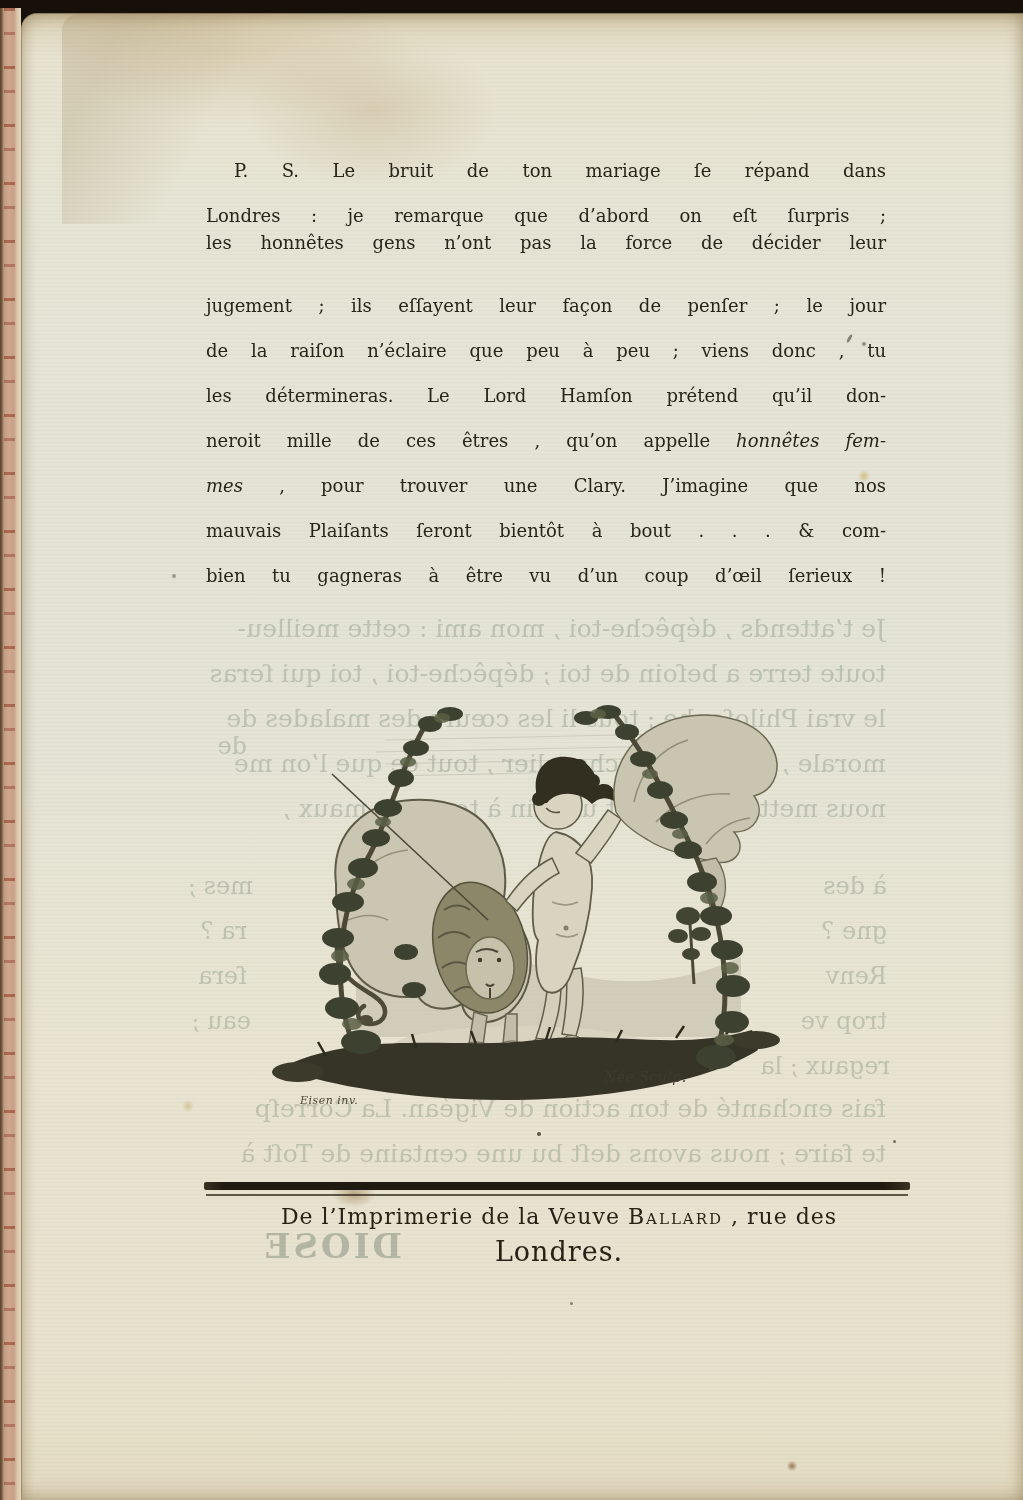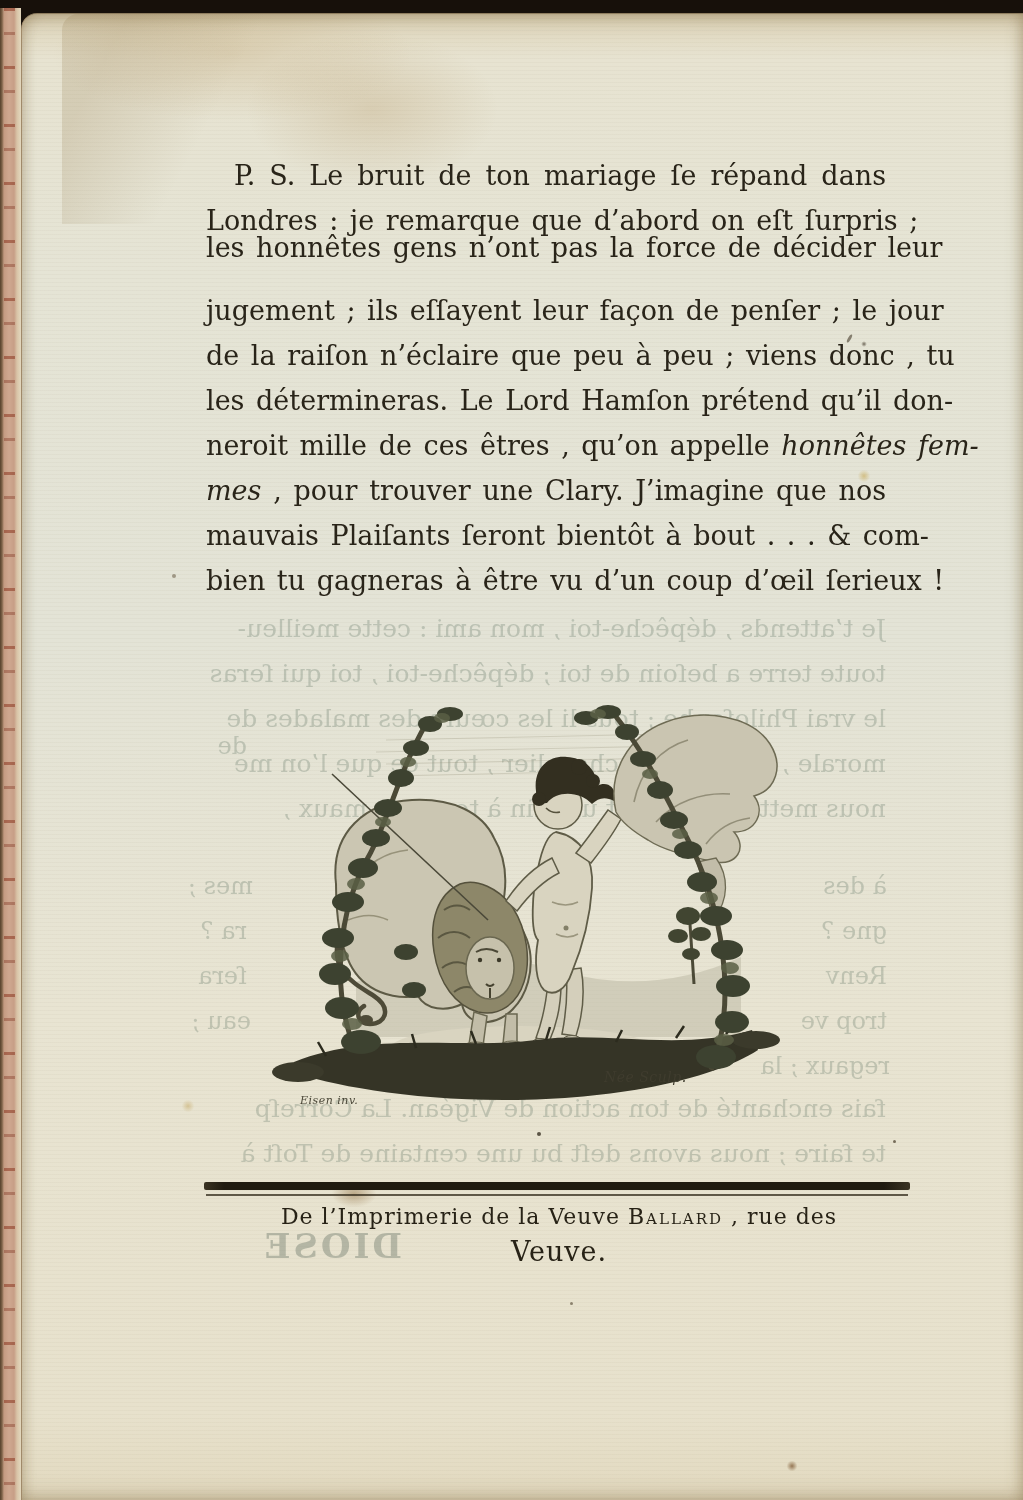--- a/index.html
+++ b/index.html
@@ -60,21 +60,21 @@
   .ghost.big{font-weight:bold;letter-spacing:3px;color:rgba(96,110,96,.38);}
 
   
   .page-number{
     position:absolute;left:184px;top:106px;width:678px;
     text-align:center;font-size:24px;color:#2b2619;letter-spacing:2px;
   }
   .text-block{position:absolute;left:184px;top:146px;width:680px;}
   .text-line{
     position:absolute;left:0;width:680px;height:45px;box-sizing:border-box;
-    font-size:27px;color:#292419;
+    font-size:18px;color:#292419;
     text-align:justify;text-align-last:justify;word-spacing:3px;
     white-space:nowrap;
   }
   .text-line .it{font-style:italic;}
   .text-line.indent{padding-left:28px;}
 
   .engraving{
     position:absolute;left:214px;top:638px;width:575px;height:470px;margin:0;
   }
   .engraving svg{display:block;}
@@ -275,16 +275,16 @@
 
         <text x="64" y="452" font-size="11" font-style="italic" letter-spacing="0.5" fill="#4a4738">Eisen inv.</text>
         <text x="368" y="430" font-size="14" font-style="italic" letter-spacing="0.5" fill="#3f3c2e">Née Sculp.</text>
       </svg>
     </figure>
 
     <div class="rule"></div>
 
     <div class="imprint">
       <div class="imprint-line1"><span>De l’Imprimerie de la Veuve </span><span class="smallcaps">Ballard</span><span> , rue des</span></div>
-      <div class="imprint-line2">Veuve.</div>
+      <div class="imprint-line2">Londres.</div>
     </div>
   </div>
 </div>
 
 </body></html>

